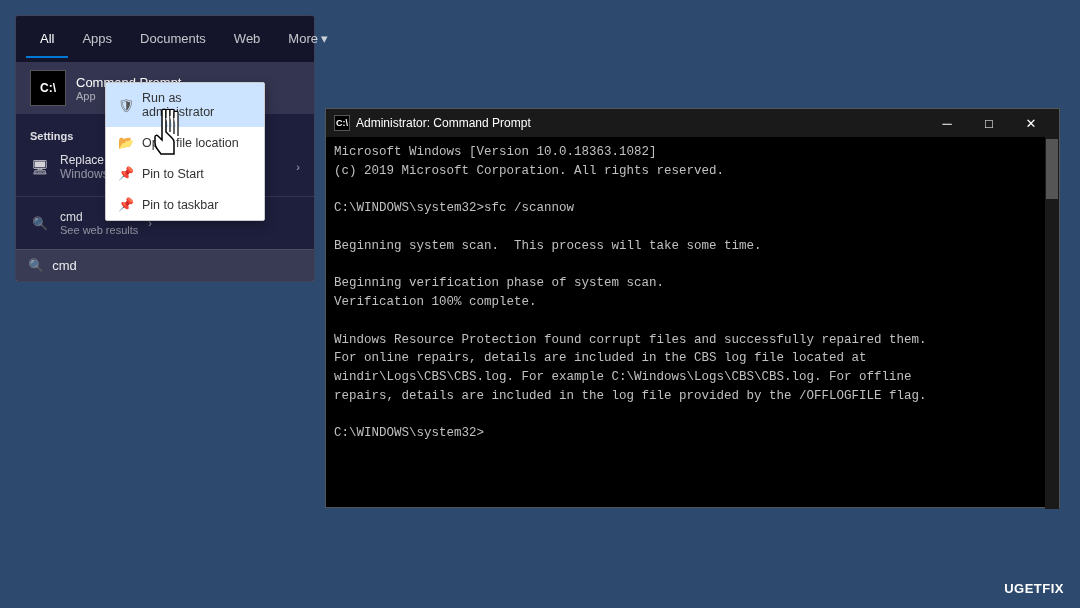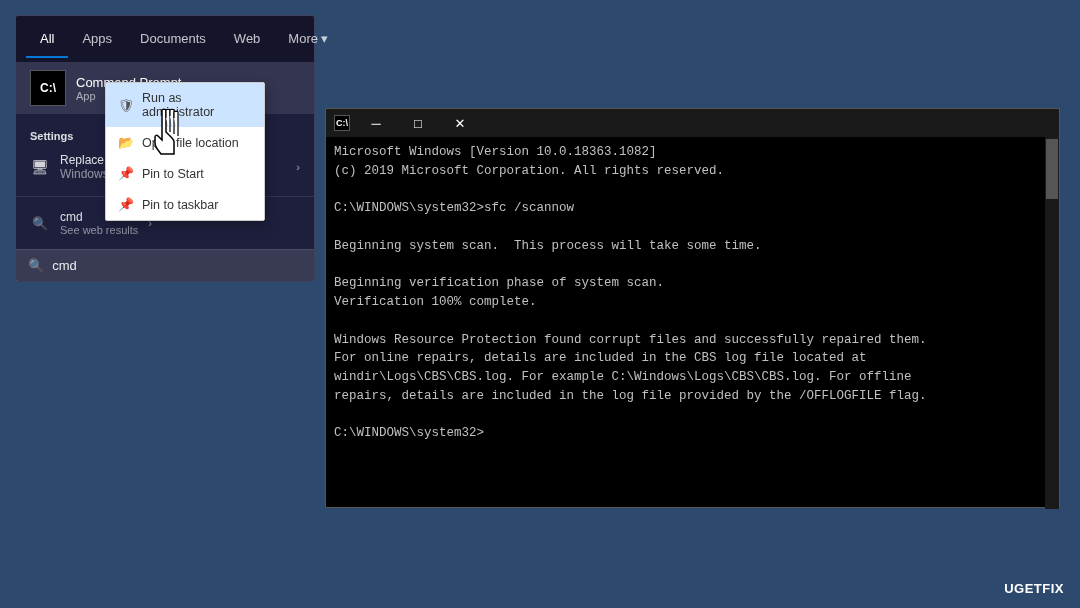--- a/index.html
+++ b/index.html
@@ -341,20 +341,21 @@
 <svg class="cursor-hand" viewBox="0 0 44 52" xmlns="http://www.w3.org/2000/svg">
   <path d="M14 2 C14 2 14 30 14 32 L10 28 C9 27 7 27 7 29 L7 35 C7 38 8 40 10 42 L13 46 L26 46 L26 34 C26 34 26 32 24 30 L18 24 L18 2 C18 1 14 1 14 2 Z" fill="white" stroke="black" stroke-width="1.5"></path>
   <path d="M18 10 L18 2 C18 1 22 1 22 2 L22 24" fill="white" stroke="black" stroke-width="1.2"></path>
   <path d="M22 8 L22 2 C22 1 26 1 26 2 L26 26" fill="white" stroke="black" stroke-width="1.2"></path>
   <path d="M26 10 L26 4 C26 3 30 3 30 4 L30 28" fill="white" stroke="black" stroke-width="1.2"></path>
 </svg>
 
 <div class="cmd-window">
   <div class="cmd-titlebar">
     <div class="cmd-title-icon">C:\</div>
+    <div class="cmd-title-text">Administrator: Command Prompt</div>
     <div class="cmd-controls">
       <button class="cmd-btn">─</button>
       <button class="cmd-btn">□</button>
       <button class="cmd-btn close">✕</button>
     </div>
   </div>
   <div class="cmd-content">Microsoft Windows [Version 10.0.18363.1082]
 (c) 2019 Microsoft Corporation. All rights reserved.
 
 C:\WINDOWS\system32&gt;sfc /scannow

